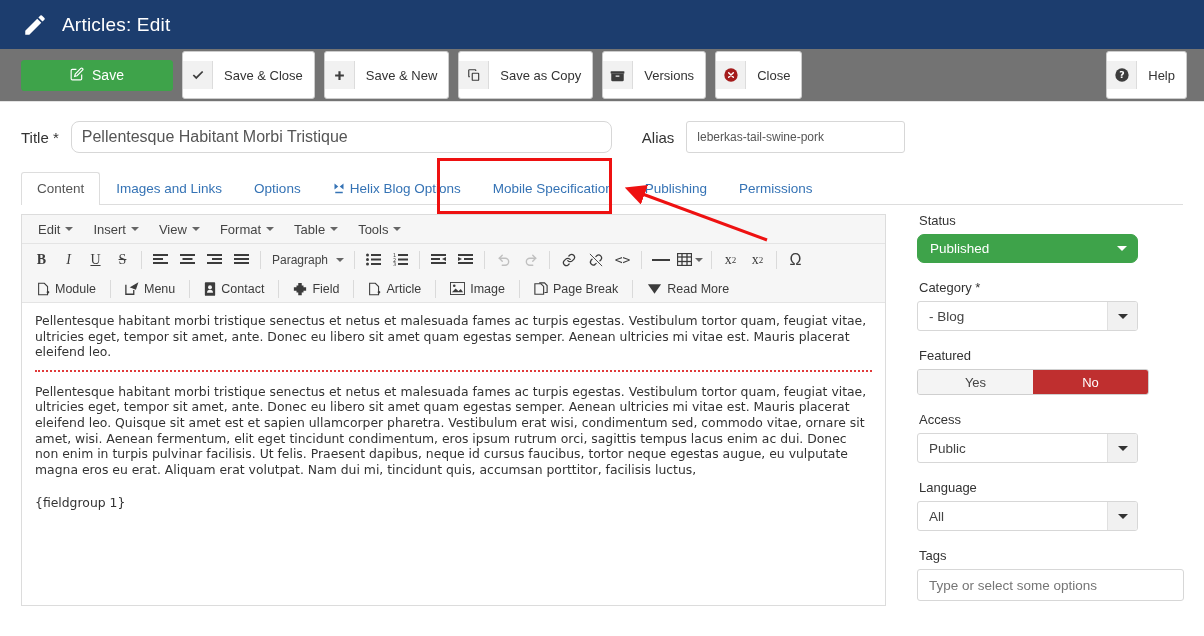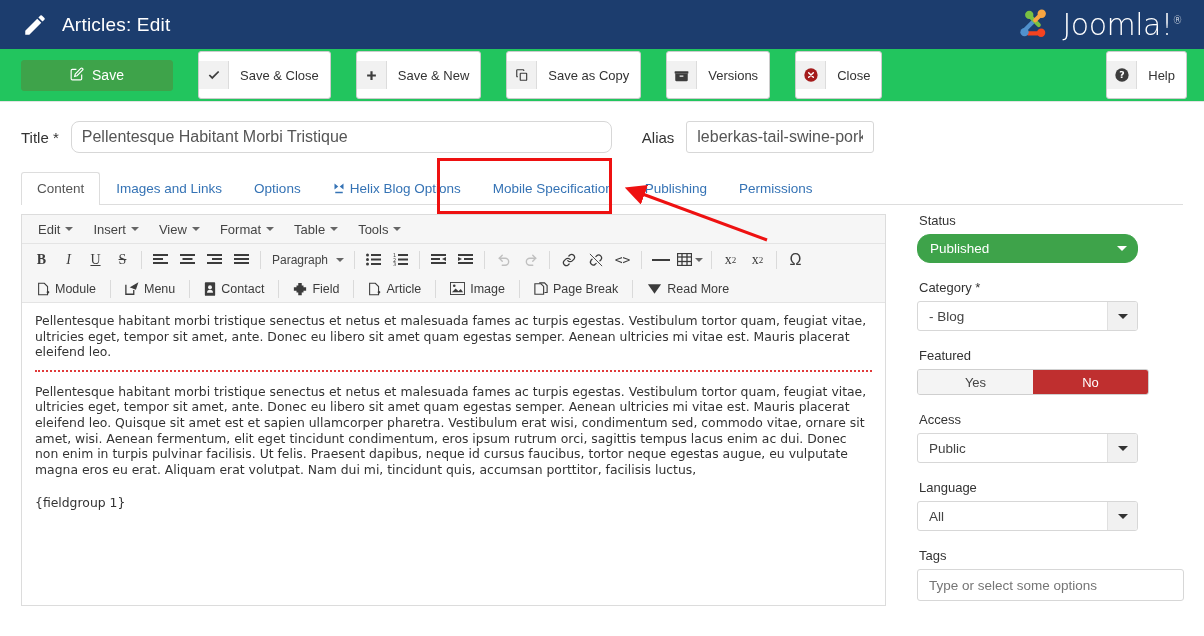--- a/index.html
+++ b/index.html
@@ -35,26 +35,26 @@
     letter-spacing: -0.5px;
     font-family: "DejaVu Sans", sans-serif;
     font-weight: 300;
     position: relative;
   }
   .joomla-reg { font-size: 10px; vertical-align: super; }
 
   
   .toolbar {
     height: 53px;
-    background: #22c55e;
+    background: #737373;
     border-bottom: 1px solid #e3e3e3;
     display: flex;
     align-items: center;
     padding: 0 17px 0 21px;
-    gap: 25px;
+    gap: 9px;
   }
   .btn {
     height: 48px;
     display: inline-flex;
     align-items: center;
     border: 1px solid #cccccc;
     border-radius: 3px;
     background: #ffffff;
     font-size: 13px;
     color: #333;
@@ -103,21 +103,21 @@
     border: 1px solid #d7d7d7;
     border-radius: 3px;
     padding: 0 10px;
     font-size: 16px;
     color: #555;
     background: #fff;
     font-family: "Liberation Sans", sans-serif;
   }
   #title-input { width: 541px; border-radius: 8px; }
   .alias-label { margin-left: 30px; margin-right: 12px; }
-  #alias-input { width: 188px; font-size: 16px; }
+  #alias-input { width: 219px; font-size: 12px; }
 
   
   .tabs-wrap {
     margin: 18px 0 0 21px;
     position: relative;
     width: 1162px;
   }
   .tabs {
     display: flex;
     align-items: flex-end;
@@ -285,21 +285,21 @@
     font-size: 13px;
     color: #333;
     margin: 0 0 6px 2px;
     display: block;
   }
   .s-group { margin-bottom: 17px; }
   .select-green {
     height: 29px;
     background: #3ea34a;
     border: 1px solid #3ea34a;
-    border-radius: 13px;
+    border-radius: 7px;
     color: #fff;
     font-size: 13.5px;
     display: flex;
     align-items: center;
     justify-content: space-between;
     padding: 0 10px 0 12px;
     width: 221px;
     cursor: pointer;
   }
   .caret-w {
@@ -376,35 +376,20 @@
 <body>
 
 <div class="header">
   <div class="header-left">
     <span class="pencil-icon">
       <svg width="26" height="26" viewBox="0 0 24 24" fill="#ffffff">
         <path d="M3 17.25V21h3.75L17.81 9.94l-3.75-3.75L3 17.25zM20.71 7.04a1 1 0 0 0 0-1.41l-2.34-2.34a1 1 0 0 0-1.41 0l-1.83 1.83 3.75 3.75 1.83-1.83z"></path>
       </svg>
     </span>
     <span class="header-title">Articles: Edit</span>
-  </div>
-  <div class="joomla-logo">
-    <svg width="38" height="38" viewBox="0 0 64 64">
-      <path d="M17 40 L30 27" stroke="#5091cd" stroke-width="7" fill="none" stroke-linecap="round"></path>
-      <path d="M25 17 L40 32" stroke="#7ac143" stroke-width="7" fill="none" stroke-linecap="round"></path>
-      <path d="M34 24 L47 11" stroke="#f9a541" stroke-width="7" fill="none" stroke-linecap="round"></path>
-      <path d="M22 46 L38 46" stroke="#f44321" stroke-width="7" fill="none" stroke-linecap="round"></path>
-      <circle cx="16" cy="44" r="7" fill="#5091cd"></circle>
-      <circle cx="24" cy="15" r="7" fill="#7ac143"></circle>
-      <circle cx="45" cy="13" r="7" fill="#f9a541"></circle>
-      <circle cx="44" cy="45" r="7" fill="#f44321"></circle>
-    </svg>
-    <span class="joomla-word">
-      <span>Joomla!</span><span class="joomla-reg">®</span>
-    </span>
   </div>
 </div>
 
 <div class="toolbar">
 
   <div class="btn btn-save">
     <span>
       <svg width="14" height="14" viewBox="0 0 24 24" fill="none" stroke="#fff" stroke-width="2">
         <path d="M11 4H4a2 2 0 0 0-2 2v14a2 2 0 0 0 2 2h14a2 2 0 0 0 2-2v-7"></path>
         <path d="M18.5 2.5a2.12 2.12 0 0 1 3 3L12 15l-4 1 1-4 9.5-9.5z"></path>

